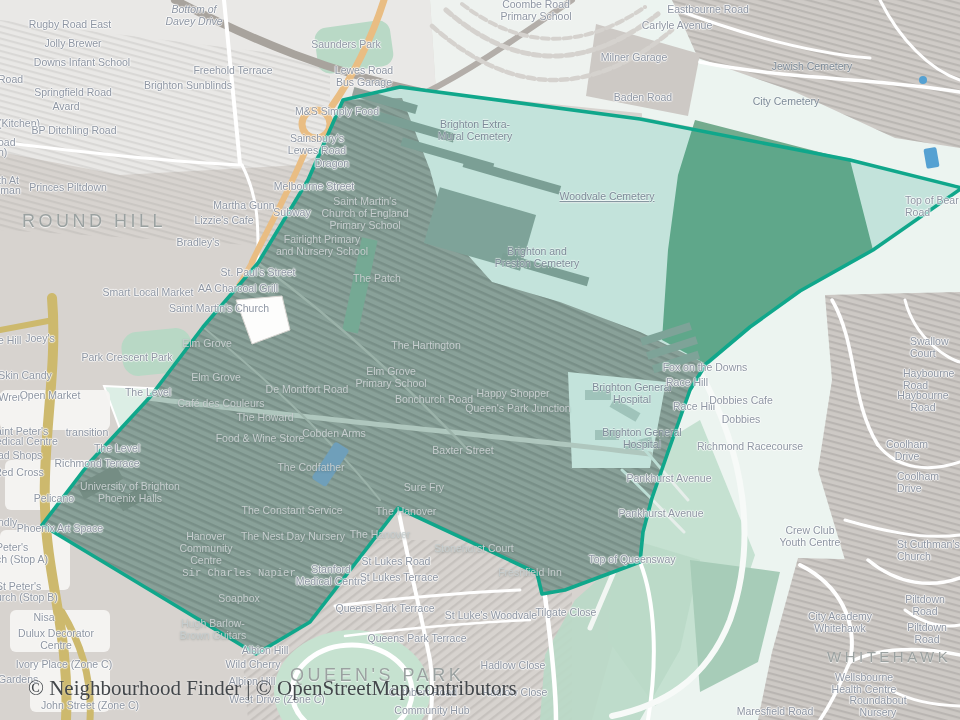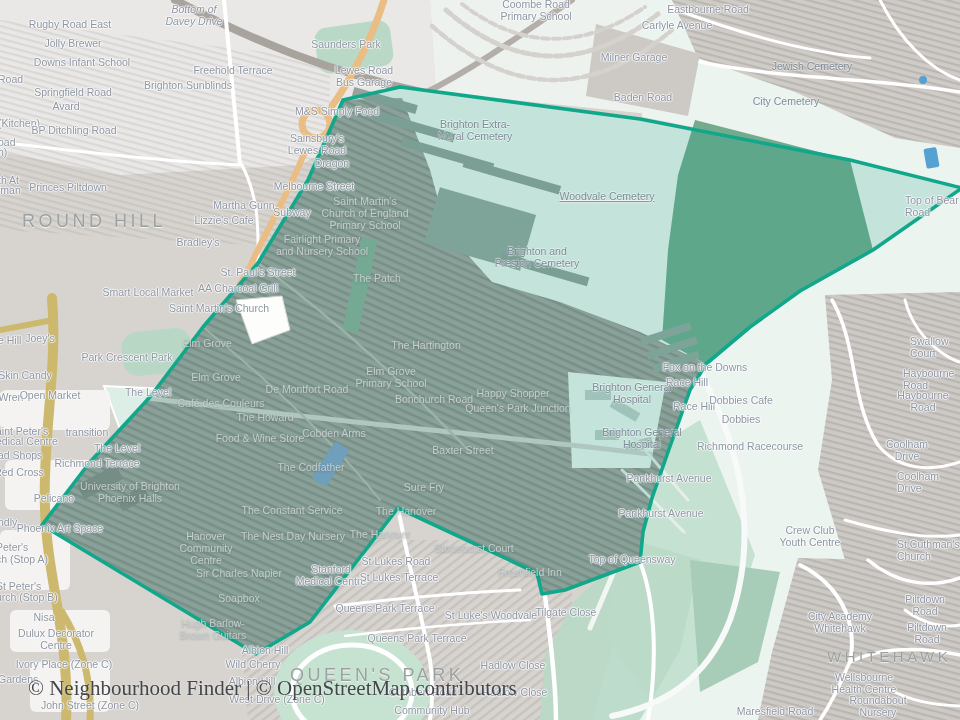--- a/index.html
+++ b/index.html
@@ -274,21 +274,21 @@
       <div class="lb p" style="left: 927px; top: 634px; transform: translate(-50%, -50%);">Piltdown Road</div>
       <div class="lb p" style="left: 840px; top: 623px; transform: translate(-50%, -50%);">City Academy
 Whitehawk</div>
       <div class="lb p" style="left: 864px; top: 684px; transform: translate(-50%, -50%);">Wellsbourne
 Health Centre</div>
       <div class="lb p" style="left: 878px; top: 707px; transform: translate(-50%, -50%);">Roundabout Nursery</div>
       <div class="lb p" style="left: 775px; top: 712px; transform: translate(-50%, -50%);">Maresfield Road</div>
       <div class="lb lt" style="left: 206px; top: 549px; transform: translate(-50%, -50%);">Hanover
 Community
 Centre</div>
-      <div class="lb lt" style="left: 239px; top: 574px; transform: translate(-50%, -50%);">Sir Charles Napier</div>
+      <div class="lb lt" style="left: 239px; top: 574px; transform: translate(-50%, -50%); font-family: Liberation Mono, monospace;">Sir Charles Napier</div>
       <div class="lb lt" style="left: 239px; top: 599px; transform: translate(-50%, -50%);">Soapbox</div>
       <div class="lb lt" style="left: 292px; top: 511px; transform: translate(-50%, -50%);">The Constant Service</div>
       <div class="lb lt" style="left: 293px; top: 537px; transform: translate(-50%, -50%);">The Nest Day Nursery</div>
       <div class="lb lt" style="left: 406px; top: 512px; transform: translate(-50%, -50%);">The Hanover</div>
       <div class="lb lt" style="left: 380px; top: 535px; transform: translate(-50%, -50%);">The Hanover</div>
       <div class="lb lt" style="left: 213px; top: 630px; transform: translate(-50%, -50%);">Hugh Barlow-
 Brown Guitars</div>
       <div class="lb p" style="left: 265px; top: 651px; transform: translate(-50%, -50%);">Albion Hill</div>
       <div class="lb p" style="left: 253px; top: 665px; transform: translate(-50%, -50%);">Wild Cherry</div>
       <div class="lb p" style="left: 252px; top: 682px; transform: translate(-50%, -50%);">Albion Hill</div>

